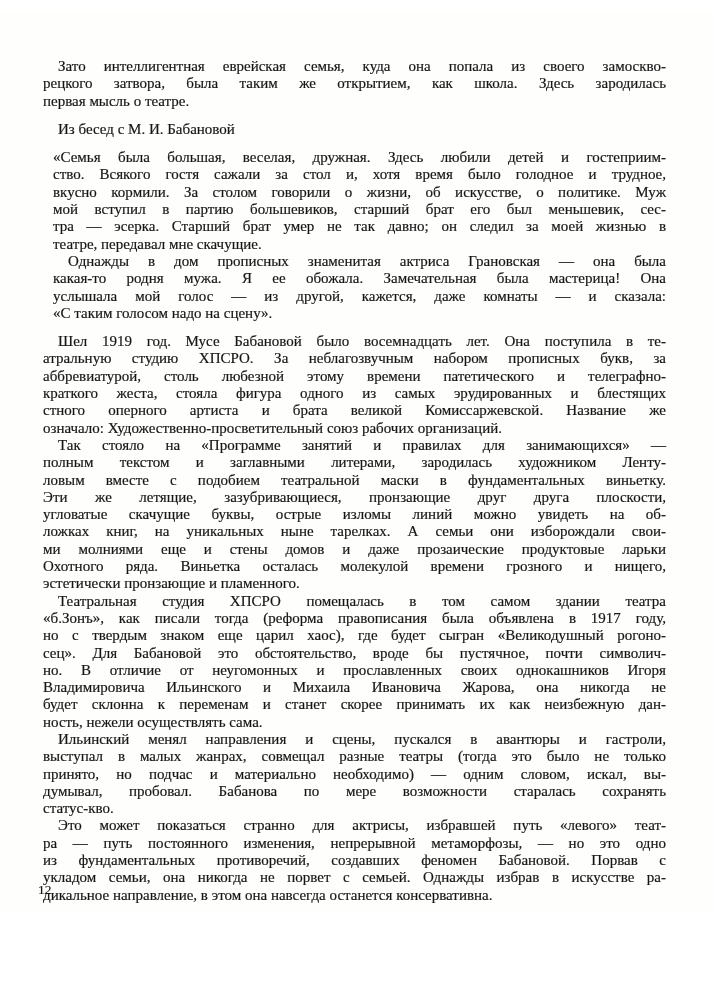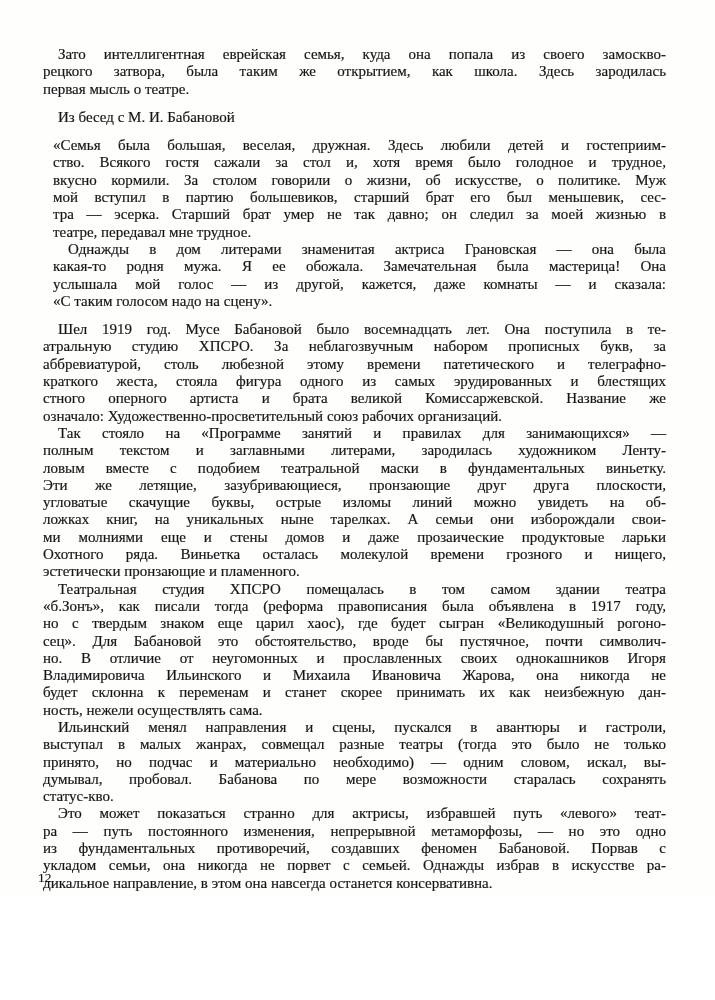--- a/index.html
+++ b/index.html
@@ -4,20 +4,21 @@
 <style>
   html, body { margin: 0; padding: 0; background: #ffffff; }
   .page {
     position: relative;
     width: 715px;
     height: 899px;
     background: #fefefd;
     overflow: hidden;
     font-family: "Liberation Serif", "DejaVu Serif", serif;
     color: #161616;
+    margin-top: 12px;
   }
   .text-block {
     position: absolute;
     left: 43px;
     top: 46px;
     width: 623px;
   }
   .para { margin: 0; padding: 0; }
   .line {
     font-size: 15px;
@@ -56,25 +57,25 @@
     <div class="para gt">
       <div class="line ind end">Из бесед с М. И. Бабановой</div>
     </div>
 
     <div class="para quote gt">
       <div class="line">«Семья была большая, веселая, дружная. Здесь любили детей и гостеприим-</div>
       <div class="line">ство. Всякого гостя сажали за стол и, хотя время было голодное и трудное,</div>
       <div class="line">вкусно кормили. За столом говорили о жизни, об искусстве, о политике. Муж</div>
       <div class="line">мой вступил в партию большевиков, старший брат его был меньшевик, сес-</div>
       <div class="line">тра — эсерка. Старший брат умер не так давно; он следил за моей жизнью в</div>
-      <div class="line end">театре, передавал мне трудное.</div>
+      <div class="line end">театре, передавал мне скачущие.</div>
     </div>
 
     <div class="para quote">
-      <div class="line ind">Однажды в дом литерами знаменитая актриса Грановская — она была</div>
+      <div class="line ind">Однажды в дом прописных знаменитая актриса Грановская — она была</div>
       <div class="line">какая-то родня мужа. Я ее обожала. Замечательная была мастерица! Она</div>
       <div class="line">услышала мой голос — из другой, кажется, даже комнаты — и сказала:</div>
       <div class="line end">«С таким голосом надо на сцену».</div>
     </div>
 
     <div class="para gt">
       <div class="line ind">Шел 1919 год. Мусе Бабановой было восемнадцать лет. Она поступила в те-</div>
       <div class="line">атральную студию ХПСРО. За неблагозвучным набором прописных букв, за</div>
       <div class="line">аббревиатурой, столь любезной этому времени патетического и телеграфно-</div>
       <div class="line">краткого жеста, стояла фигура одного из самых эрудированных и блестящих</div>

